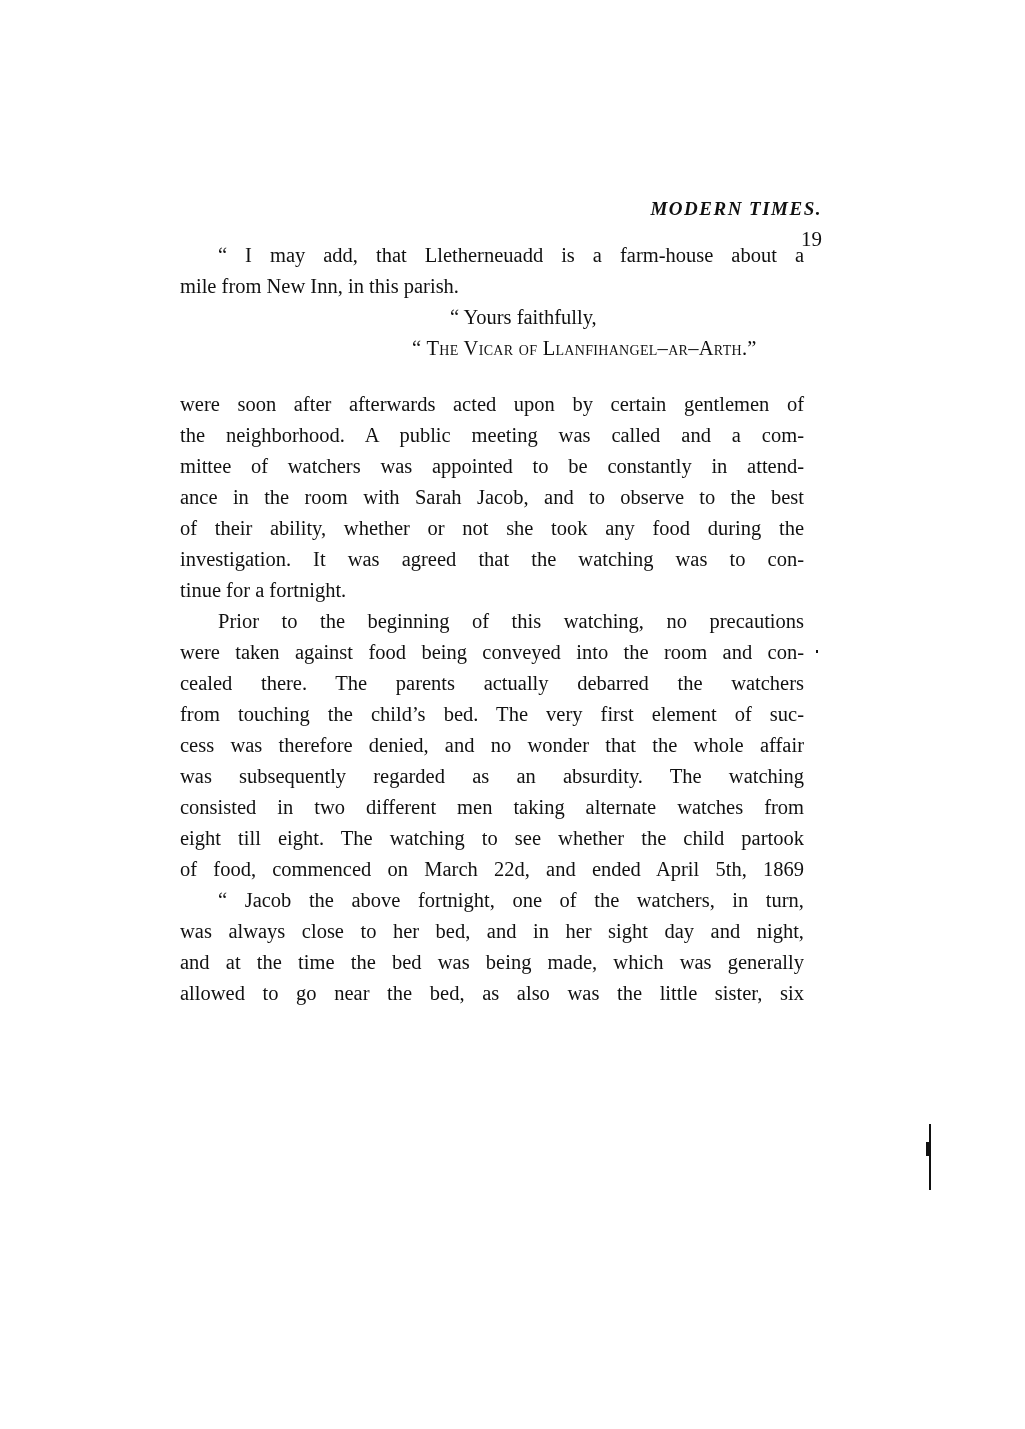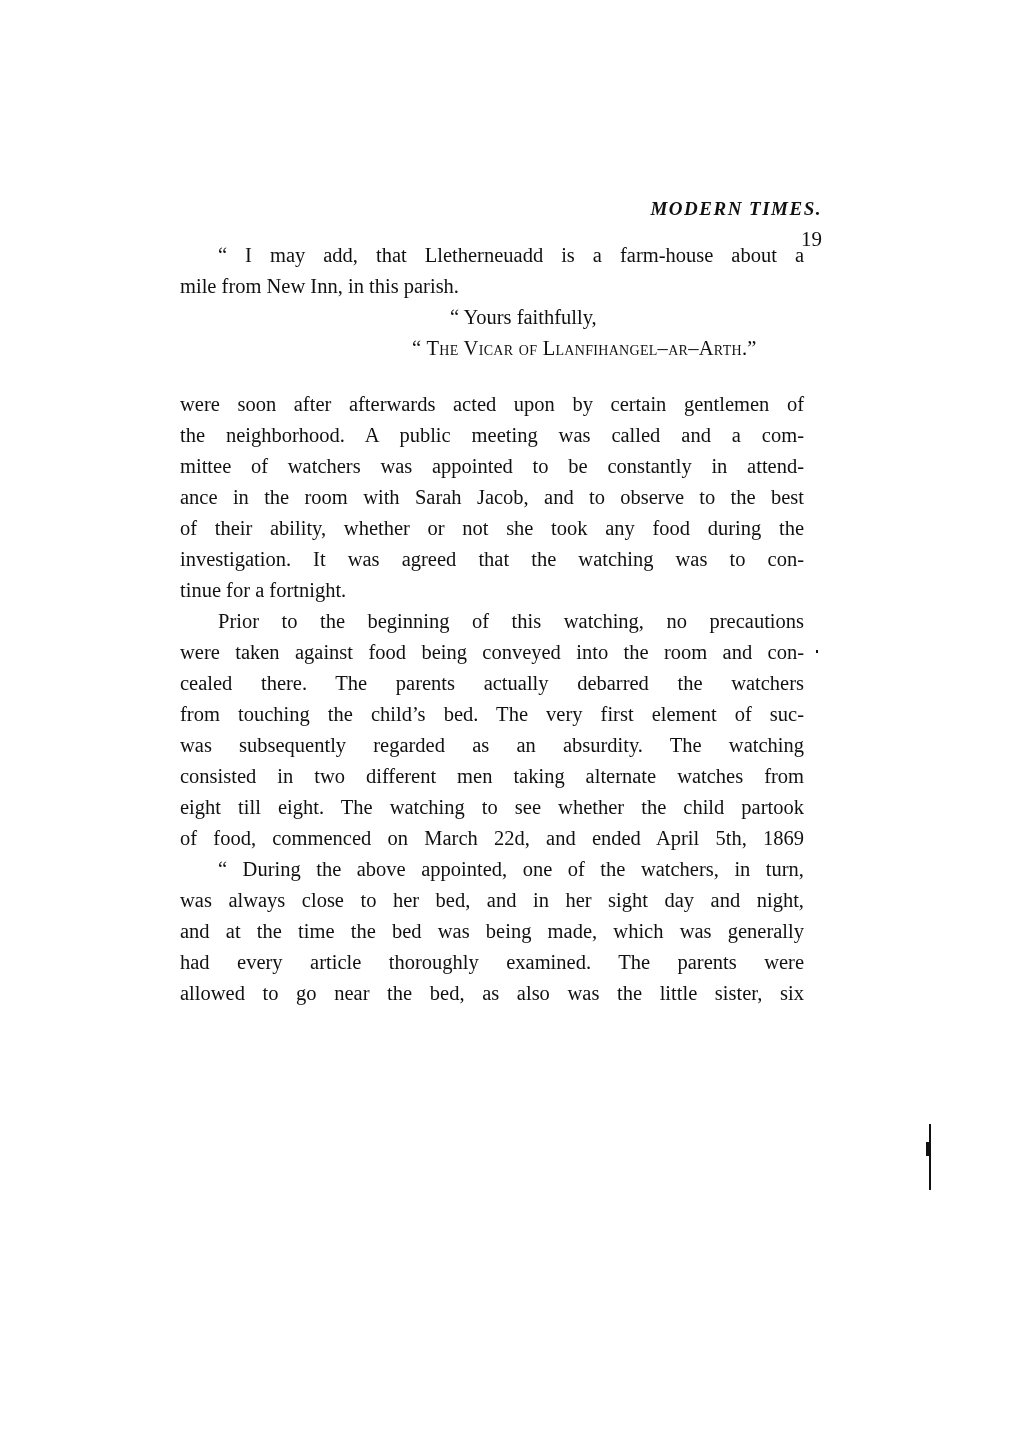--- a/index.html
+++ b/index.html
@@ -48,31 +48,31 @@
       <span class="line">of their ability, whether or not she took any food during the</span>
       <span class="line">investigation. It was agreed that the watching was to con-</span>
       <span class="line last">tinue for a fortnight.</span>
     </div>
 
     <div>
       <span class="line indent">Prior to the beginning of this watching, no precautions</span>
       <span class="line">were taken against food being conveyed into the room and con-</span>
       <span class="line">cealed there. The parents actually debarred the watchers</span>
       <span class="line">from touching the child’s bed. The very first element of suc-</span>
+      <span class="line">cess was therefore denied, and no wonder that the whole affair</span>
       <span class="line">was subsequently regarded as an absurdity. The watching</span>
       <span class="line">consisted in two different men taking alternate watches from</span>
       <span class="line">eight till eight. The watching to see whether the child partook</span>
       <span class="line">of food, commenced on March 22d, and ended April 5th, 1869</span>
     </div>
 
     <div>
-      <span class="line indent">“ During the above appointed, one of the watchers, in turn,</span>
+      <span class="line indent">“ Jacob the above fortnight, one of the watchers, in turn,</span>
       <span class="line">was always close to her bed, and in her sight day and night,</span>
       <span class="line">and at the time the bed was being made, which was generally</span>
-      <span class="line">had every article thoroughly examined. The parents were</span>
       <span class="line">allowed to go near the bed, as also was the little sister, six</span>
     </div>
   </div>
 
   <div class="mark" style="left:816px; top:650px; width:2px; height:3px;"></div>
   <div class="mark" style="left:929px; top:1124px; width:2px; height:66px;"></div>
   <div class="mark" style="left:926px; top:1142px; width:4px; height:14px;"></div>
 </div>
 
 </body></html>

